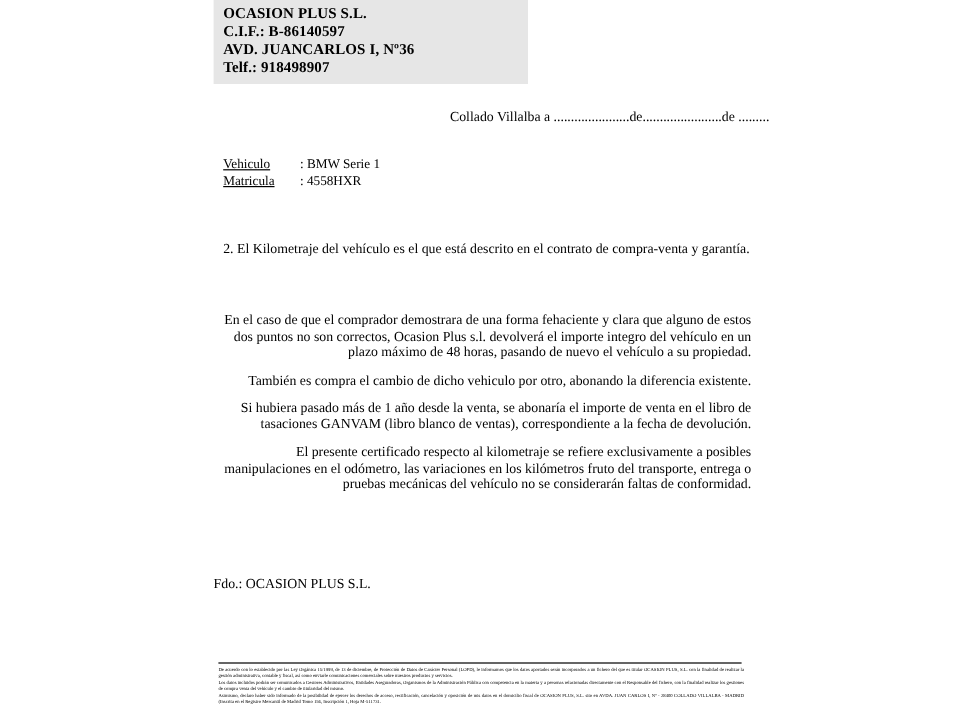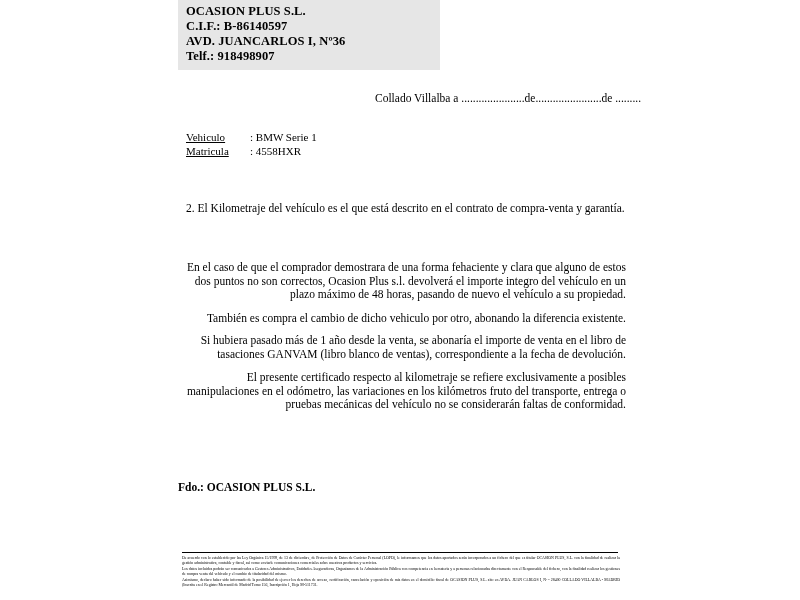--- a/index.html
+++ b/index.html
@@ -91,21 +91,20 @@
   .para.b2 { top: 312px; }
   .para.b3 { top: 334px; }
   .para.b4 { top: 371px; }
 
   
   .signature {
     position: absolute;
     left: 178px;
     top: 481px;
     font-size: 11.5px;
-    font-weight: bold;
   }
 
   
   .footer-rule {
     position: absolute;
     left: 182px;
     top: 552px;
     width: 436px;
     height: 1px;
     background: #000;

